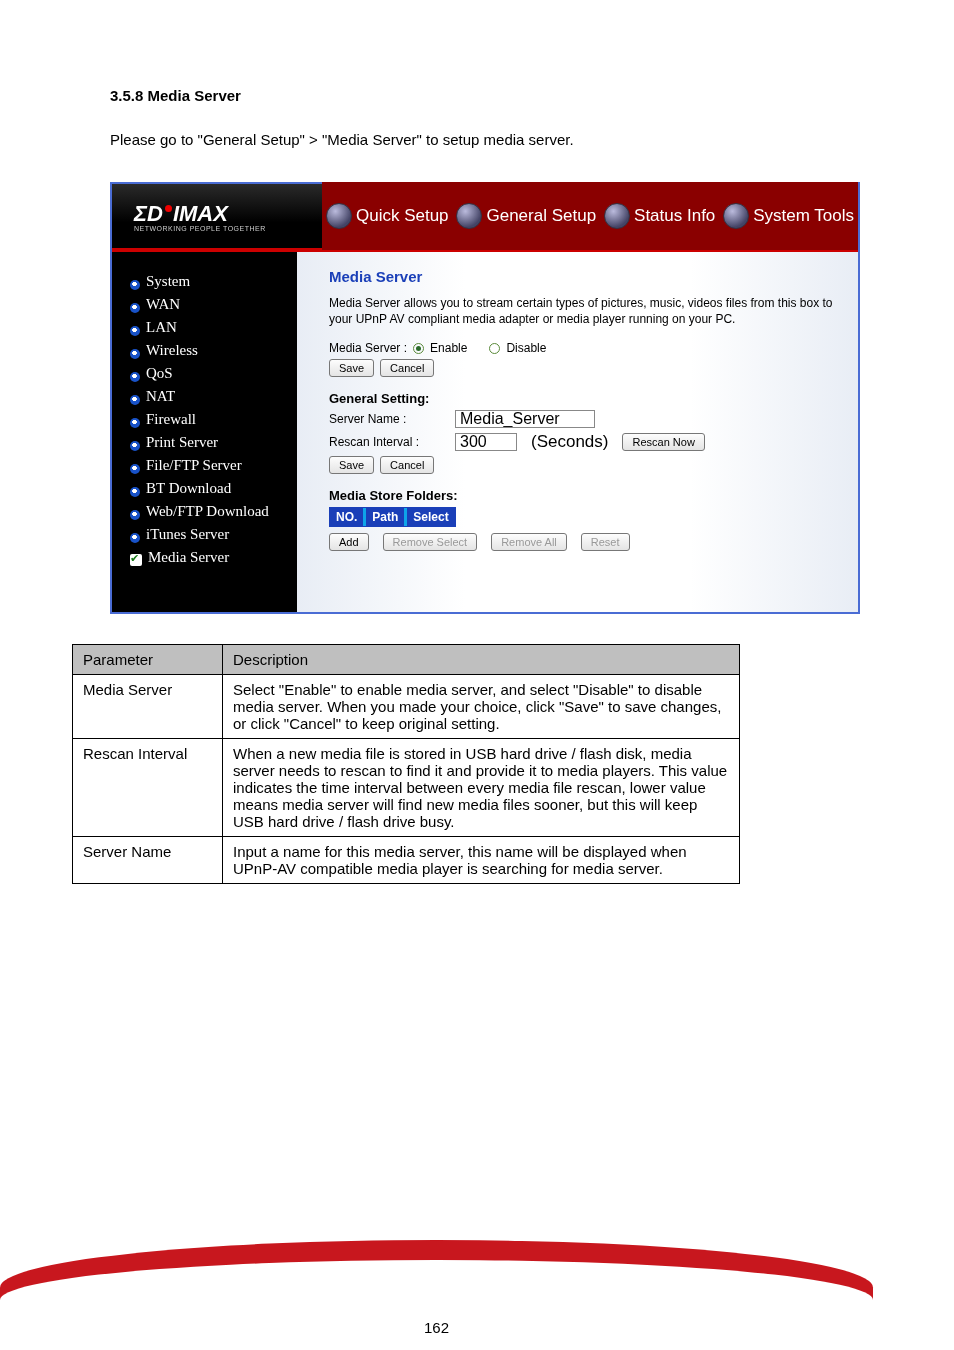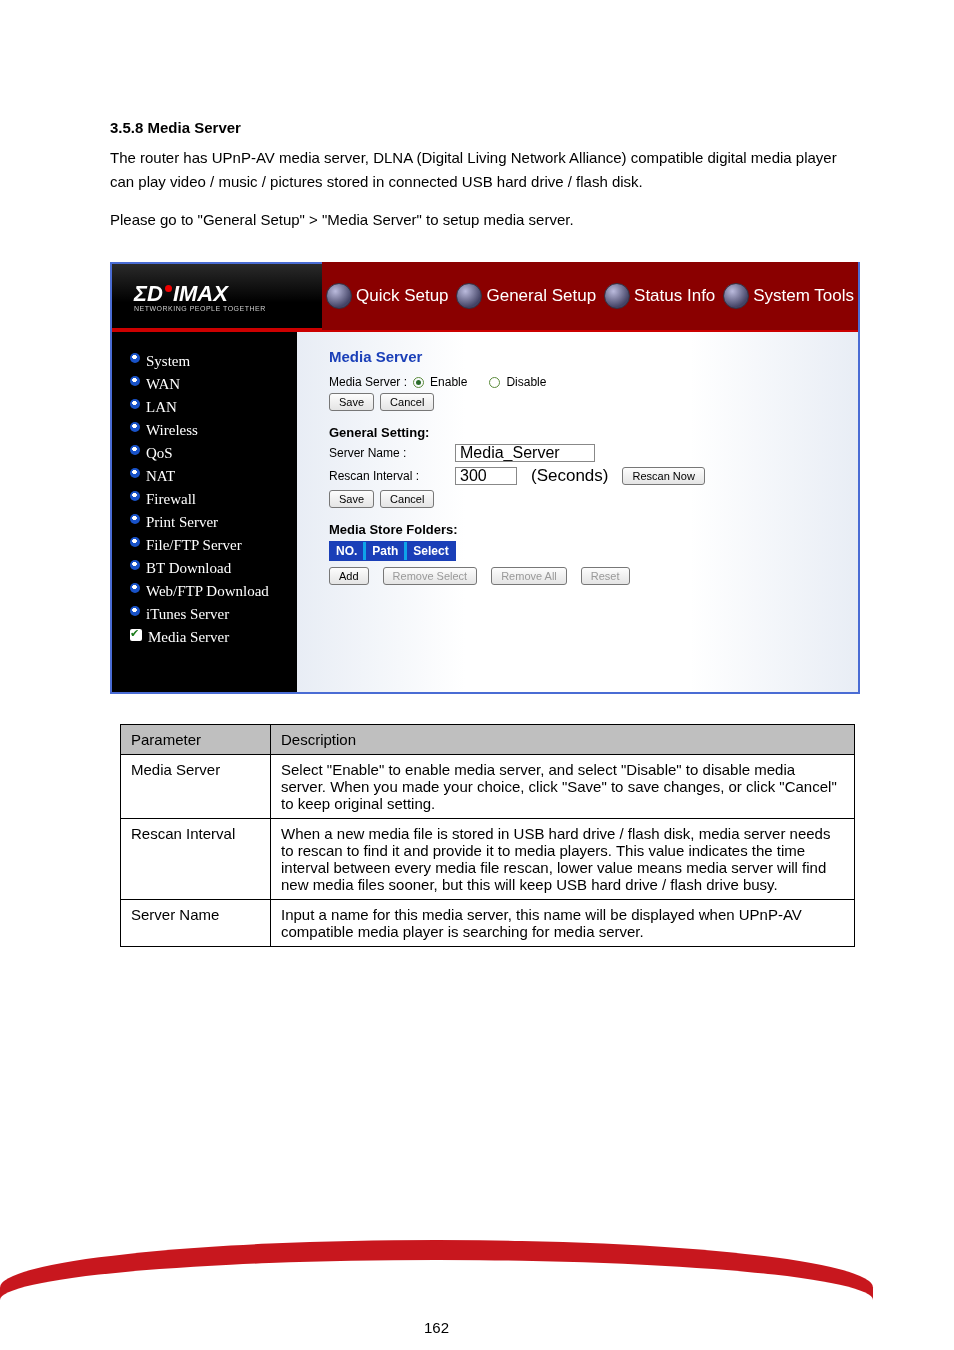--- a/index.html
+++ b/index.html
@@ -1,35 +1,35 @@
 <!DOCTYPE html>
 <html><head>
 <meta charset="utf-8">
 <style>
   * { box-sizing: border-box; margin: 0; padding: 0; }
   body { width: 954px; height: 1350px; background: #fff; font-family: Arial, sans-serif; position: relative; overflow: hidden; }
   
-  .doc-intro { padding: 116px 100px 20px 110px; font-size: 15px; line-height: 1.6; color: #000; }
+  .doc-intro { padding: 84px 100px 20px 110px; font-size: 15px; line-height: 1.6; color: #000; }
   .doc-intro .heading { font-weight: bold; margin-bottom: 6px; }
   
   .router-ui { margin: 10px auto 0 110px; width: 750px; border: 2px solid #4a6cd4; background: #fff; position: relative; }
   
   .router-header { background: linear-gradient(#2a2a2a,#000 60%,#000); height: 68px; border-bottom: 4px solid #c00; display: flex; align-items: center; position: relative; }
   .logo-block { width: 210px; padding-left: 22px; color: #fff; }
   .logo-text { font-weight: 900; font-size: 22px; letter-spacing: 0; font-style: italic; display: flex; align-items: baseline; }
   .logo-dot { width: 7px; height: 7px; background: #e00; border-radius: 50%; display: inline-block; margin: 0 1px 0 2px; position: relative; top: -9px; }
   .logo-tag { font-size: 7px; letter-spacing: 0.5px; color: #ccc; margin-top: -2px; }
   
   .topnav { flex: 1; display: flex; background: #8a0000; height: 68px; justify-content: space-around; align-items: center; color: #fff; font-size: 17px; }
   .topnav-item { display: flex; align-items: center; gap: 4px; cursor: pointer; }
   .topnav-globe { width: 26px; height: 26px; border-radius: 50%; background: radial-gradient(circle at 35% 30%, #bbd, #446 70%); border: 1px solid #334; }
   
   .router-body { display: flex; min-height: 360px; }
   .sidebar { width: 185px; background: #000; padding: 18px 0 40px 18px; color: #fff; font-family: "Times New Roman", serif; font-size: 15px; }
-  .side-item { display: flex; align-items: flex-start; gap: 6px; padding: 3px 0; cursor: pointer; }
+  .side-item { display: flex; align-items: flex-end; gap: 6px; padding: 3px 0; cursor: pointer; }
   .bullet { width: 10px; height: 10px; border-radius: 50%; background: #fff; display: inline-block; }
   .bullet.inner { background: radial-gradient(circle at 45% 40%, #fff 25%, #1852c8 30%); }
   .bullet.check { width: 12px; height: 12px; background: #fff; border-radius: 2px; position: relative; }
   .bullet.check::after { content: "✔"; color: #1a7a1a; font-size: 11px; position: absolute; left: 0; top: -2px; }
   
   .content { flex: 1; background: linear-gradient(90deg,#e8edf5,#fff 30%,#fff 70%,#e8edf5); padding: 16px 18px 20px 32px; font-size: 12px; color: #000; }
   .content h2 { color: #1a3fb8; font-size: 15px; font-weight: bold; margin-bottom: 10px; }
   .content .desc { margin-bottom: 14px; line-height: 1.35; }
   .row { margin: 4px 0; display: flex; align-items: center; gap: 6px; }
   .radio { width: 11px; height: 11px; border-radius: 50%; border: 1.5px solid #5a8a3a; display: inline-block; position: relative; }
@@ -38,36 +38,35 @@
   .btn.dis { color: #999; }
   .sec-head { font-weight: bold; margin-top: 14px; margin-bottom: 4px; font-size: 13px; }
   .lbl { width: 120px; display: inline-block; }
   .inp { border: 1px solid #888; padding: 1px 4px; font-size: 16px; height: 18px; }
   .seconds { font-size: 17px; font-weight: 400; margin: 0 8px; }
   
   .folders-head { display: inline-flex; background: #1a3fb8; color: #fff; font-weight: bold; font-size: 12px; border: 1px solid #1a3fb8; }
   .folders-head span { padding: 2px 6px; border-right: 3px solid #0ea5e9; }
   .folders-head span:last-child { border-right: none; }
   
-  .param-table { margin: 30px auto 0 120px; width: 735px; border-collapse: collapse; font-size: 15px; }
+  .param-table { margin: 30px auto 0 72px; width: 668px; border-collapse: collapse; font-size: 15px; }
   .param-table th, .param-table td { border: 1px solid #000; padding: 6px 10px; vertical-align: top; text-align: left; }
   .param-table th { background: #bfbfbf; font-weight: normal; }
   .param-table td.pcol { width: 150px; }
   
   .footer-curve { position: absolute; bottom: 0; left: 0; width: 873px; height: 160px; pointer-events: none; }
   .curve-red { position: absolute; bottom: 0; width: 100%; height: 110px; background: #c8171e; border-top-left-radius: 100% 95px; border-top-right-radius: 100% 95px; }
   .curve-white { position: absolute; bottom: 0; width: 100%; height: 90px; background: #fff; border-top-left-radius: 100% 80px; border-top-right-radius: 100% 80px; }
   .pagenum { position: absolute; bottom: 14px; width: 100%; text-align: center; font-size: 15px; color: #000; }
 </style>
 </head>
 <body>
 
 <div class="doc-intro">
   <div class="heading">3.5.8 Media Server</div>
-  <div>The router has UPnP-AV media server, DLNA (Digital Living Network Alliance) compatible digital media player can play video / music / pictures stored in connected USB hard drive / flash disk.</div>
   <div style="height:14px"></div>
   <div>Please go to "General Setup" &gt; "Media Server" to setup media server.</div>
 </div>
 
 <div class="router-ui">
   <div class="router-header">
     <div class="logo-block">
       <div class="logo-text">
           <span>ΣD</span>
           <span class="logo-dot"></span>
@@ -146,20 +145,21 @@
           <span>iTunes Server</span>
         </div>
       <div class="side-item">
           <span class="bullet check"></span>
           <span>Media Server</span>
         </div>
     </div>
 
     <div class="content">
       <h2>Media Server</h2>
+      <div class="desc">Media Server allows you to stream certain types of pictures, music, videos files from this box to your UPnP AV compliant media adapter or media player running on your PC.</div>
       
       <div class="row">
         <span>Media Server :</span>
         <span class="radio sel"></span>
         <span>Enable</span>
         <span style="width:10px"></span>
         <span class="radio"></span>
         <span>Disable</span>
       </div>
       <div class="row">

